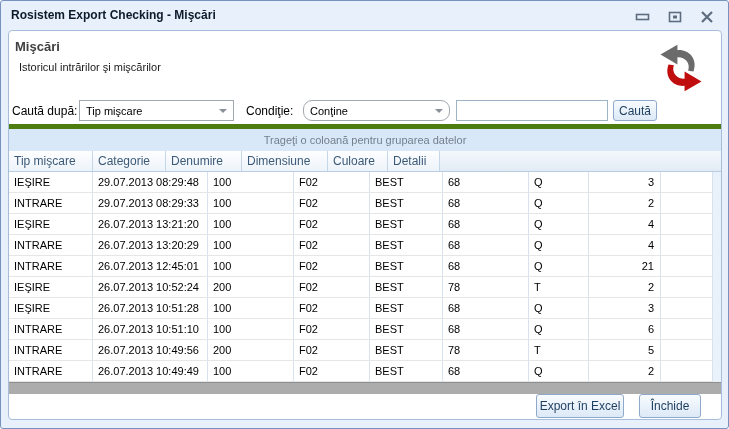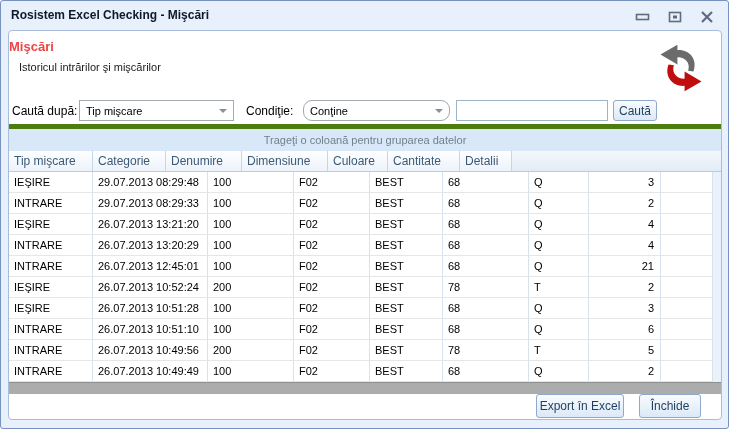--- a/index.html
+++ b/index.html
@@ -21,21 +21,21 @@
   .winbtns { position:absolute; right:12px; top:10px; display:flex; gap:14px; }
   .winbtn { width:18px; height:12px; display:flex; align-items:center; justify-content:center; cursor:pointer; }
   .winbtn svg { display:block; }
 
   
   .panel {
     position:absolute; left:7px; right:6px; top:29px; bottom:8px;
     background:#fff; border:1px solid #A6BEDA; border-radius:4px;
   }
 
-  .page-title { position:absolute; left:0; top:8px; font-size:13px; font-weight:bold; color:#ef4444; }
+  .page-title { position:absolute; left:6px; top:8px; font-size:13px; font-weight:bold; color:#404040; }
   .page-subtitle { position:absolute; left:10px; top:30px; font-size:11px; color:#1A1A1A; }
 
   .logo { position:absolute; right:12px; top:12px; width:56px; height:50px; }
 
   
   .filter-row { position:absolute; left:0; top:69px; right:0; height:22px; font-size:12px; color:#000; }
   .flabel { position:absolute; top:4px; }
   .flabel.l1 { left:3px; }
   .flabel.l2 { left:237px; }
   .dropdown {
@@ -90,21 +90,21 @@
   
   .export-btn { position:absolute; left:527px; top:363px; width:88px; height:24px; }
   .close-btn  { position:absolute; left:630px; top:363px; width:62px; height:24px; }
 </style>
 </head>
 <body>
 
 <div class="window">
 
   <div class="titlebar">
-    <span class="title">Rosistem Excel Checking - Mişcări</span>
+    <span class="title">Rosistem Export Checking - Mişcări</span>
     <div class="winbtns">
       <span class="winbtn">
         <svg width="16" height="10" viewBox="0 0 16 10">
           <rect x="1.5" y="2.5" width="12" height="5" fill="none" stroke="#5E6C80" stroke-width="1.6"></rect>
         </svg>
       </span>
       <span class="winbtn">
         <svg width="14" height="12" viewBox="0 0 14 12">
           <rect x="1.5" y="1.5" width="11" height="9" fill="none" stroke="#5E6C80" stroke-width="1.6"></rect>
           <rect x="5" y="4.5" width="4" height="3" fill="#5E6C80"></rect>
@@ -144,21 +144,20 @@
     </div>
 
     <div class="grid">
       <div class="group-bar">Trageţi o coloană pentru gruparea datelor</div>
       <div class="grid-header">
           <div class="hcell" style="width: 84px;">Tip mişcare</div>
           <div class="hcell" style="width: 73px;">Categorie</div>
           <div class="hcell" style="width: 76px;">Denumire</div>
           <div class="hcell" style="width: 86px;">Dimensiune</div>
           <div class="hcell" style="width: 60px;">Culoare</div>
-          <div class="hcell" style="width: 72px;">Cantitate</div>
           <div class="hcell" style="width: 52px;">Detalii</div>
           <div class="hfiller"></div>
         </div>
       <div class="grid-body">
           <div class="grow">
             <div class="cell" style="width: 84px;">IEŞIRE</div>
             <div class="cell" style="width: 115px;">29.07.2013 08:29:48</div>
             <div class="cell" style="width: 86px;">100</div>
             <div class="cell" style="width: 76px;">F02</div>
             <div class="cell" style="width: 73px;">BEST</div>

